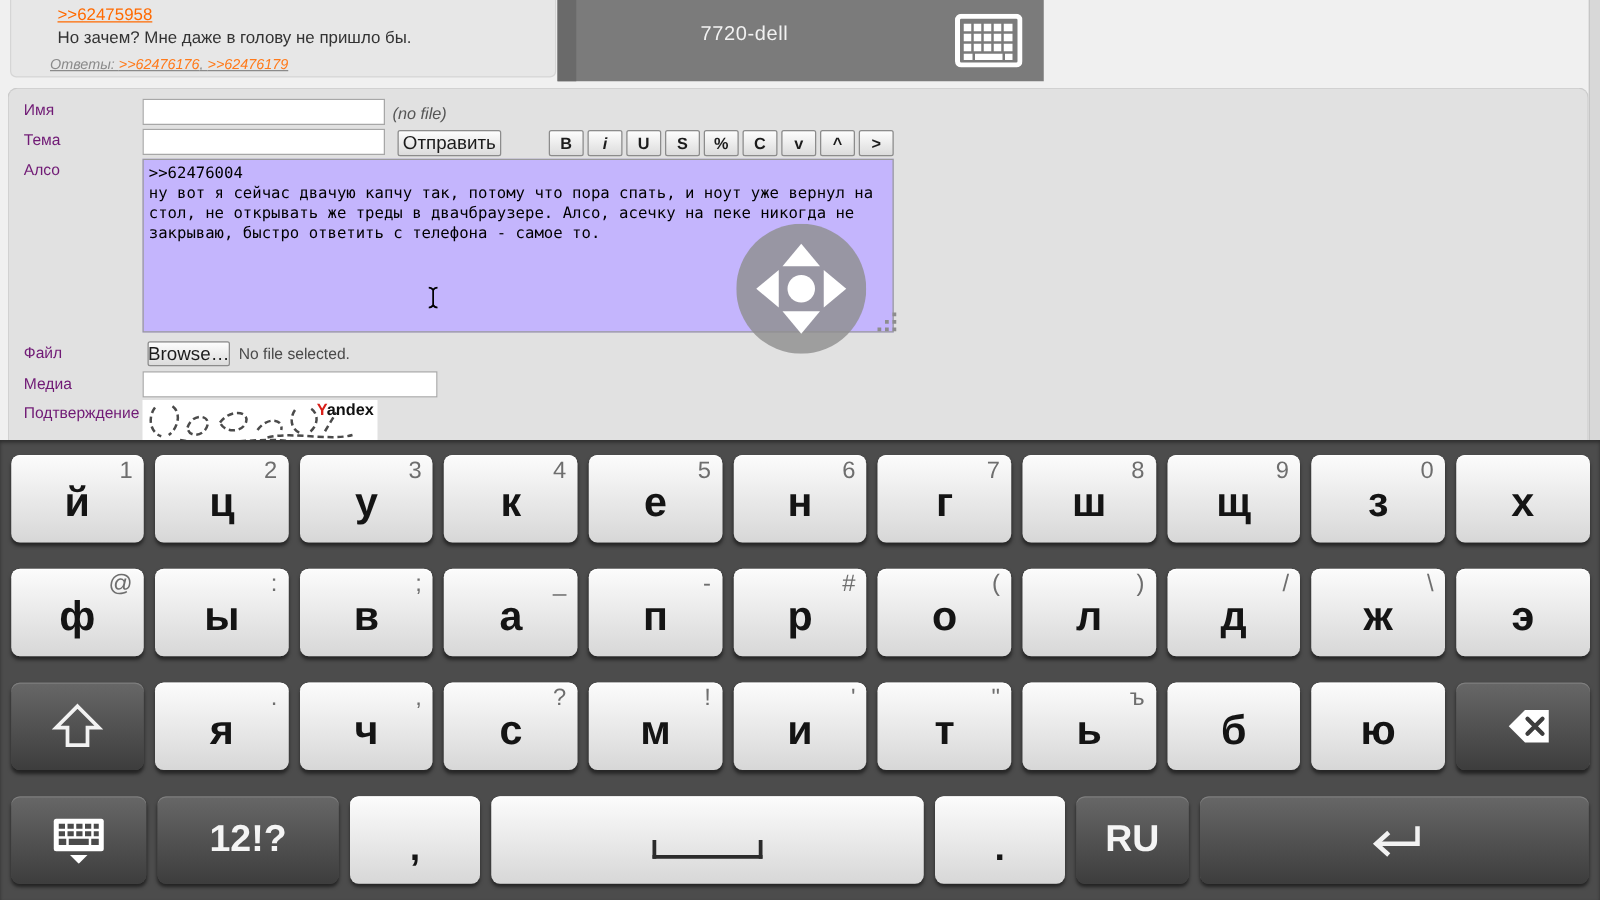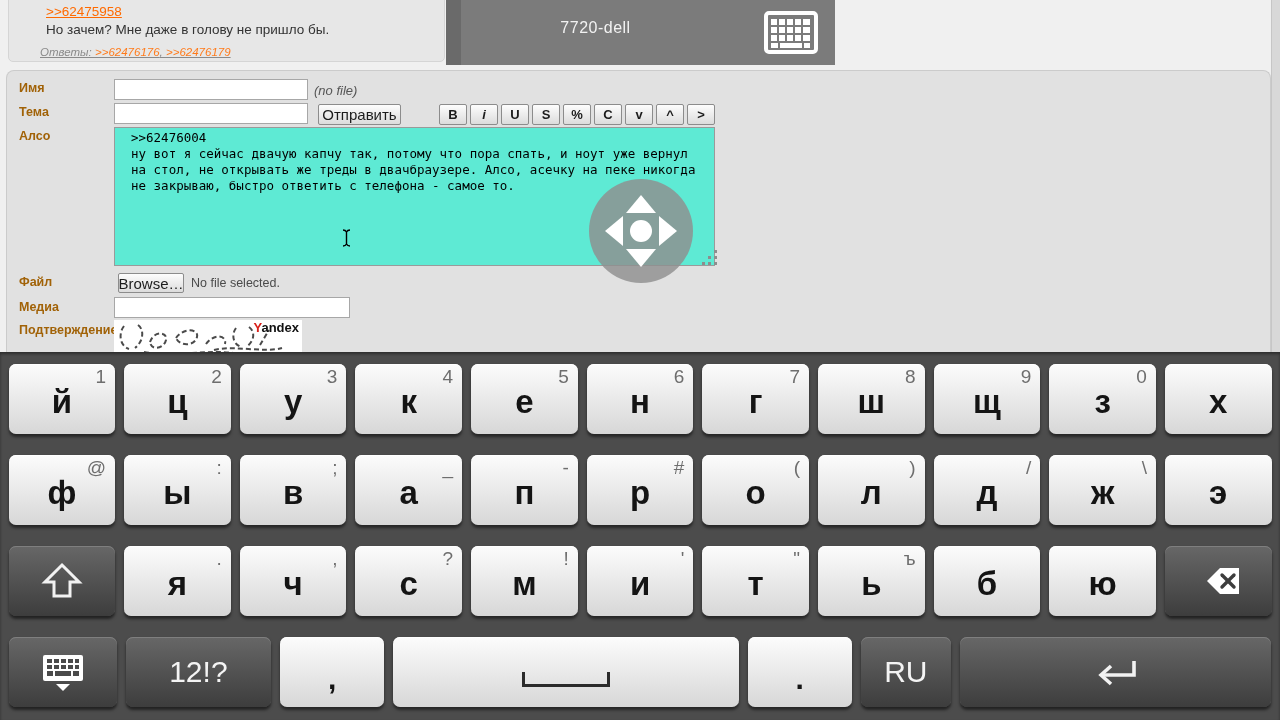--- a/index.html
+++ b/index.html
@@ -19,30 +19,30 @@
 
   .header-bar { position:absolute; left:446px; top:0; width:389px; height:65px; background:#7b7b7b; }
   .header-bar .notch { position:absolute; left:0; top:0; width:15px; height:65px; background:#6a6a6a; }
   .header-title { position:absolute; left:0; right:90px; top:0; height:56px; display:flex; align-items:center; justify-content:center;
     color:#f2f2f2; font-size:16px; letter-spacing:0.5px; }
   .header-kb-icon { position:absolute; right:17px; top:11px; }
 
   
   .form-panel { position:absolute; left:6px; top:70px; width:1265px; height:282px;
     background:#e1e1e1; border:1px solid #cbcbcb; border-bottom:none; border-radius:8px 8px 0 0; }
-  .f-label { position:absolute; left:12px; font-size:12.5px; font-weight:bold; color:#a16207; }
+  .f-label { position:absolute; left:12px; font-size:12.5px; font-weight:normal; color:#701a75; }
   .t-input { position:absolute; background:#fff; border:1px solid #a7a7a7; height:21px; }
   .btn { background:linear-gradient(#fdfdfd,#dcdcdc); border:1px solid #8c8c8c; border-radius:2px;
     font-size:15px; color:#1c1c1c; display:flex; align-items:center; justify-content:center; cursor:pointer; }
   .no-sage { position:absolute; left:307px; top:12px; font-style:italic; font-size:13px; color:#555; }
   .fmt-group { position:absolute; left:432px; top:33px; display:flex; gap:3px; }
   .fmt-group .btn { width:28px; height:21px; font-weight:bold; font-size:13px; }
-  .post-area { position:absolute; left:107px; top:56px; width:601px; height:139px; background:#5eead4; border:1px solid #9a9a9a;
+  .post-area { position:absolute; left:107px; top:56px; width:601px; height:139px; background:#c4b5fd; border:1px solid #9a9a9a;
     font-family:"DejaVu Sans Mono", monospace; font-size:12.5px; line-height:16px; color:#000;
-    padding:2px 16px; white-space:pre-wrap; overflow:hidden; }
+    padding:2px 4px; white-space:pre-wrap; overflow:hidden; }
   .resize-dots { position:absolute; left:694px; top:178px; }
   .no-file { position:absolute; left:184px; top:205px; font-size:12.5px; color:#4a4a4a; }
   .media-hint { position:absolute; left:350px; top:228px; font-size:12.5px; color:#3f3f3f; }
   .captcha-box { position:absolute; left:107px; top:249px; width:188px; height:33px; background:#fff; overflow:hidden; }
   .yandex-logo { position:absolute; right:3px; top:0; font-size:13px; font-weight:bold; color:#111; }
   .yandex-logo .yred { color:#d91e18; }
 
   .dpad { position:absolute; left:582px; top:108px; }
   .cursor-ibeam { position:absolute; left:334px; top:158px; }
 
@@ -50,21 +50,21 @@
   .keyboard { position:absolute; left:0; top:352px; width:1280px; height:368px; background:#4c4c4c;
     padding:12px 4px 0 4px; box-shadow:inset 0 2px 3px rgba(0,0,0,0.4); }
   .kb-row { display:flex; height:70px; margin-bottom:21px; }
   .key { position:relative; flex:1; margin:0 4.5px; border-radius:7px; cursor:pointer;
     background:linear-gradient(#fcfcfc,#d7d7d7);
     box-shadow:0 2.5px 3px rgba(0,0,0,0.5), inset 0 1px 0 #fff;
     display:flex; align-items:center; justify-content:center; }
   .key .kl { font-size:33px; font-weight:600; color:#141414; line-height:1; margin-top:4px; }
   .key .kh { position:absolute; top:3px; right:9px; font-size:19px; color:#6e6e6e; line-height:1.1; }
   .key.dark { background:linear-gradient(#676767,#3d3d3d); box-shadow:0 2.5px 3px rgba(0,0,0,0.55), inset 0 1px 0 #7f7f7f; }
-  .key.dark .kl { color:#f4f4f4; font-size:27px; font-weight:normal; margin-top:0; }
+  .key.dark .kl { color:#f4f4f4; font-size:27px; font-weight:bold; margin-top:0; }
   .row4 .key .kl { font-size:30px; }
   .row4 .sym { flex:1.42; } .row4 .space { flex:3.38; } .row4 .lang { flex:0.88; }
   .row4 .enter { flex:3.05; } .row4 .punct { flex:1.02; } .row4 .hidek { flex:1.06; }
   .space-glyph { width:88px; height:15px; border:3px solid #2b2b2b; border-top:none; margin-top:14px; }
   .row4 .punct .kl { margin-top:14px; }
 </style>
 </head>
 <body>
 
 <div class="page-top">

